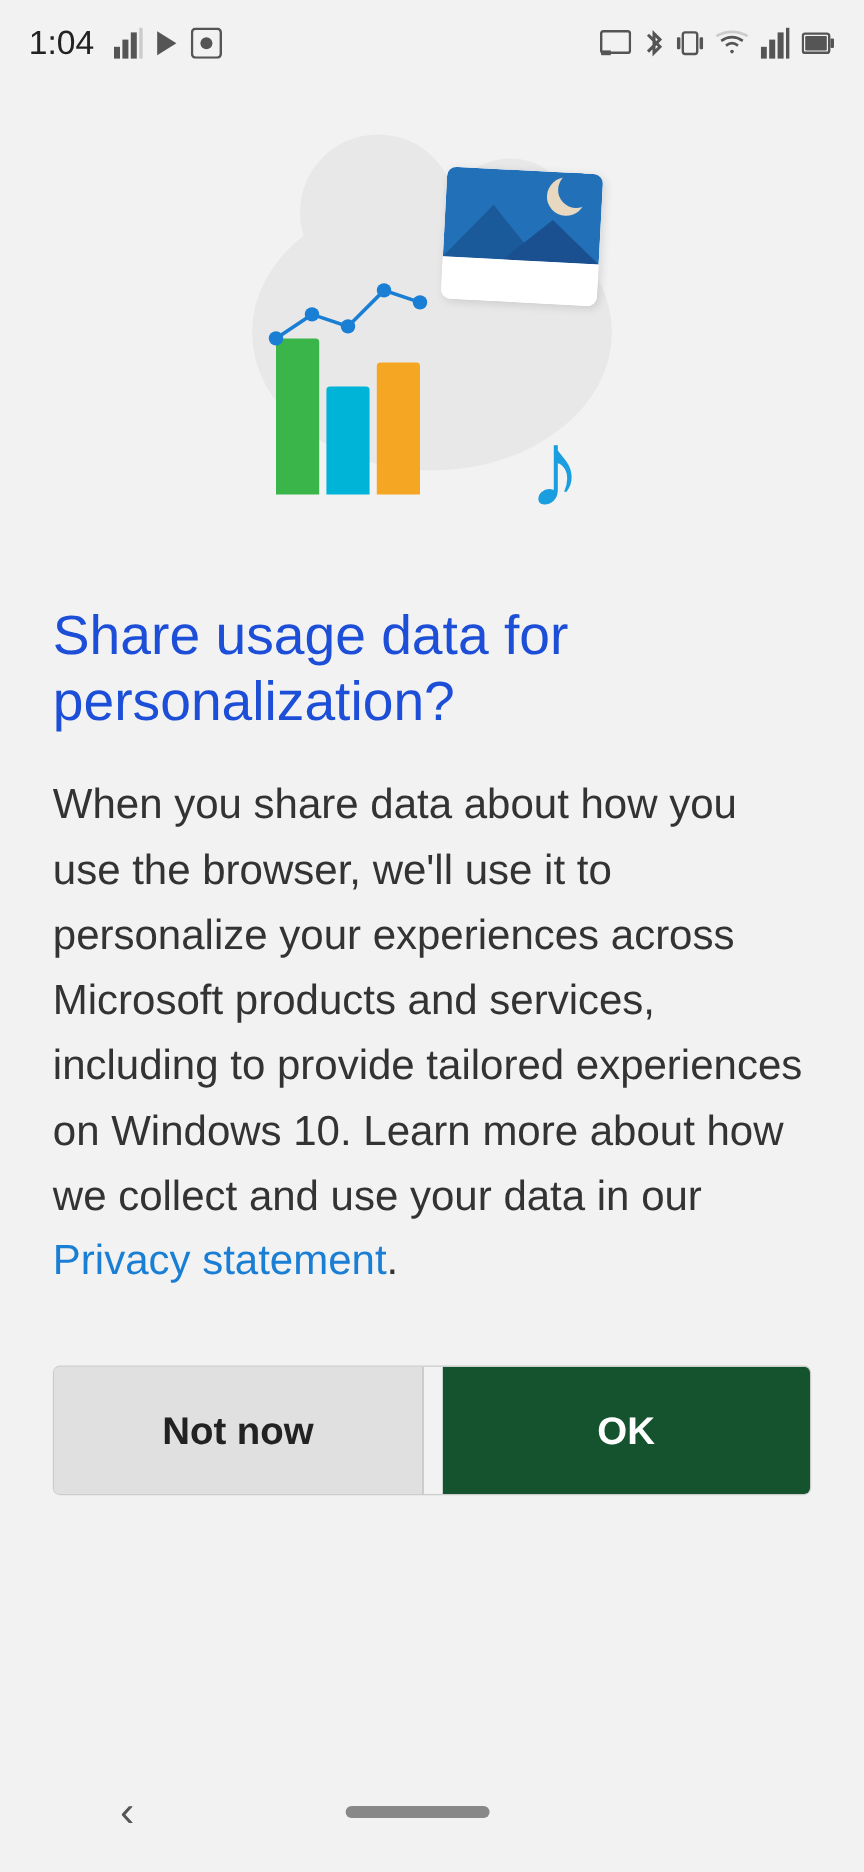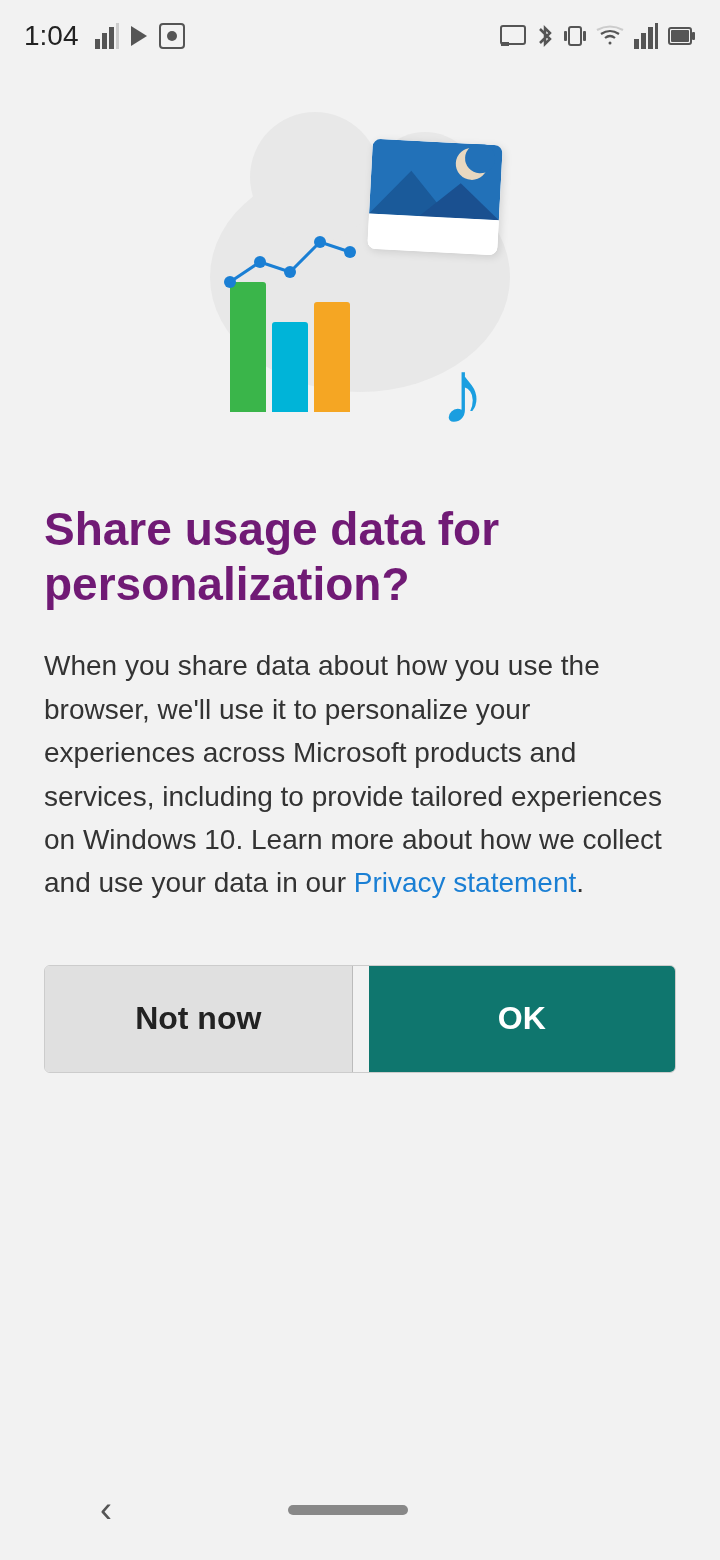--- a/index.html
+++ b/index.html
@@ -128,29 +128,29 @@
       transform: rotate(3deg);
       box-shadow: 2px 2px 8px rgba(0,0,0,0.12);
       overflow: hidden;
       display: flex;
       align-items: flex-end;
     }
 
     
     .title {
       font-size: 46px;
-      font-weight: 700;
-      color: #701a75;
+      font-weight: 400;
+      color: #1d4ed8;
       line-height: 1.2;
       margin-bottom: 32px;
     }
 
     
     .body-text {
-      font-size: 28px;
+      font-size: 35px;
       color: #333;
       line-height: 1.55;
       margin-bottom: 60px;
     }
 
     .privacy-link {
       color: #1a7fd4;
       text-decoration: none;
     }
 
@@ -172,21 +172,21 @@
       border: none;
       font-size: 32px;
       font-weight: 600;
       color: #222;
       cursor: pointer;
       border-right: 1px solid #bbb;
     }
 
     .btn-ok {
       flex: 1;
-      background: #0f766e;
+      background: #14532d;
       border: none;
       font-size: 32px;
       font-weight: 600;
       color: white;
       cursor: pointer;
     }
 
     
     .bottom-nav {
       position: absolute;

